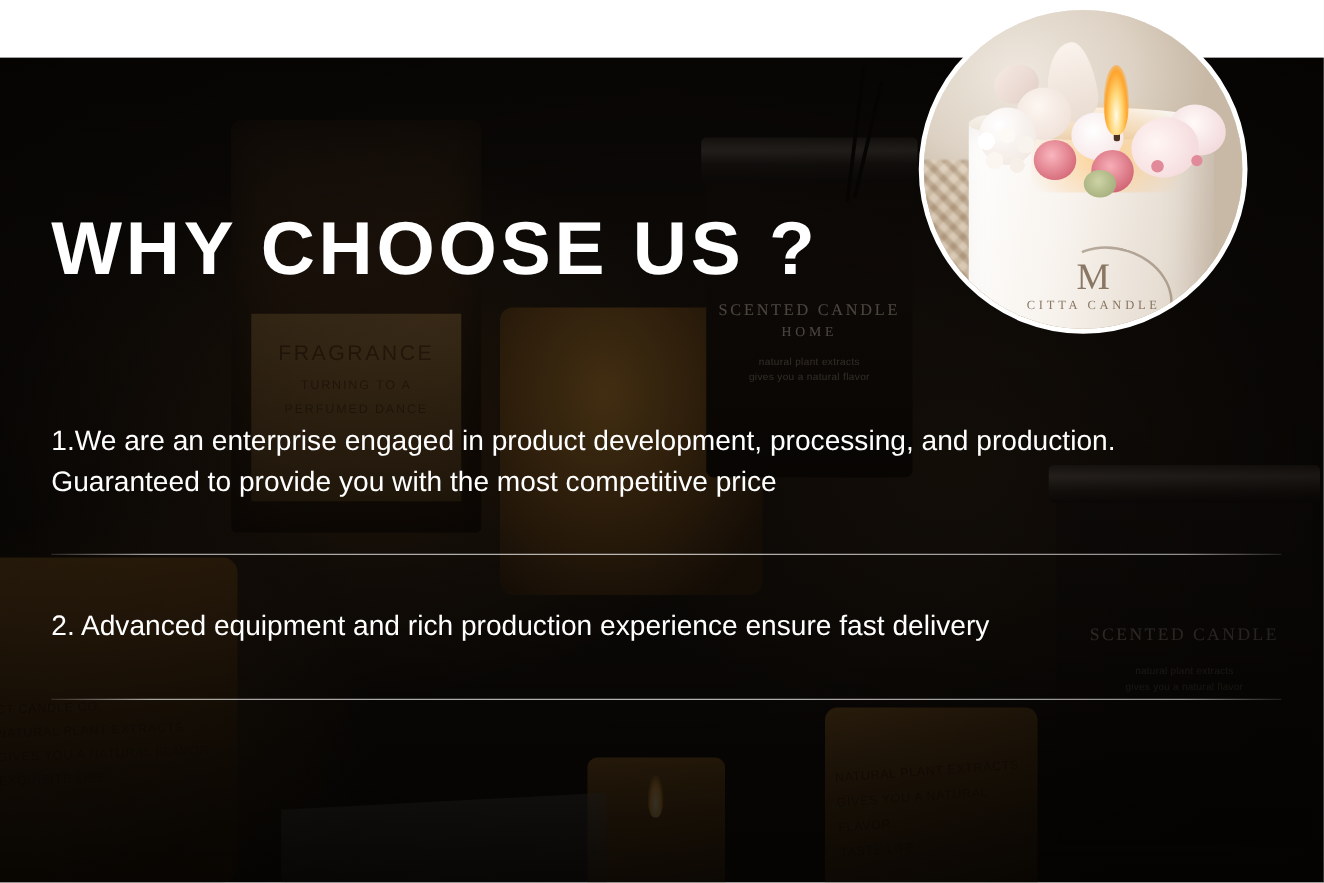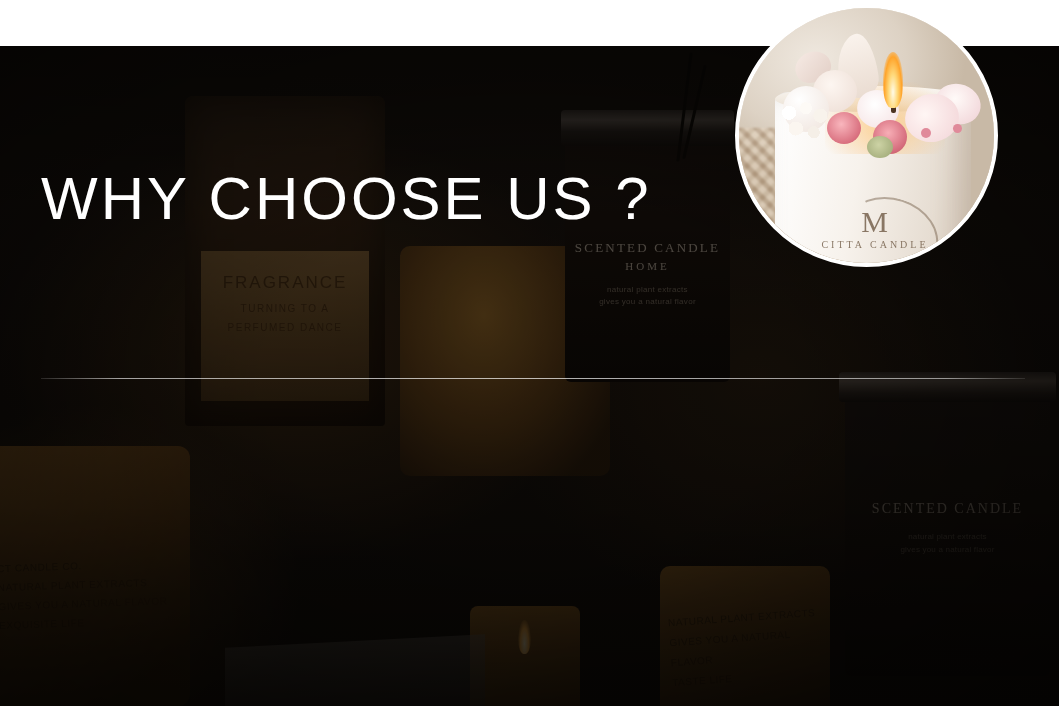--- a/index.html
+++ b/index.html
@@ -257,21 +257,21 @@
     z-index: 4;
   }
 
   .headline {
     position: absolute;
     left: 41px;
     top: 123px;
     margin: 0;
     color: #ffffff;
     font-size: 60px;
-    font-weight: 400;
+    font-weight: 700;
     letter-spacing: 3px;
     line-height: 1;
     white-space: nowrap;
   }
 
   .list {
     position: absolute;
     left: 0;
     top: 258px;
     width: 1059px;
@@ -503,20 +503,26 @@
     <div class="scrim"></div>
   </div>
 
   <div class="top-strip"></div>
 
   <div class="content">
     <h1 class="headline">WHY CHOOSE US ?</h1>
 
     <ul class="list">
       <li class="list-item">
+        <span>1.We are an enterprise engaged in product development, processing, and production.
+   Guaranteed to provide you with the most competitive price</span>
+        <span class="rule"></span>
+      </li>
+      <li class="list-item">
+        <span>2. Advanced equipment and rich production experience ensure fast delivery</span>
         <span class="rule"></span>
       </li>
       <li class="list-item">
         
         
       </li>
 
     </ul>
   </div>
 

